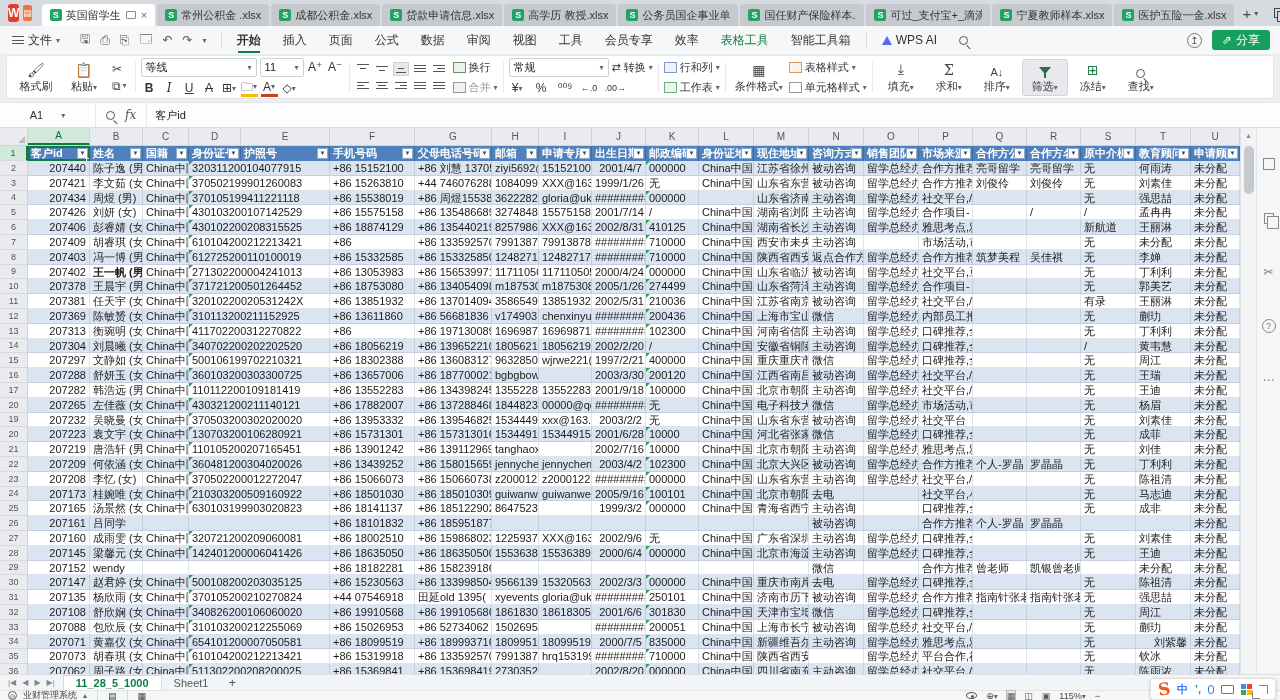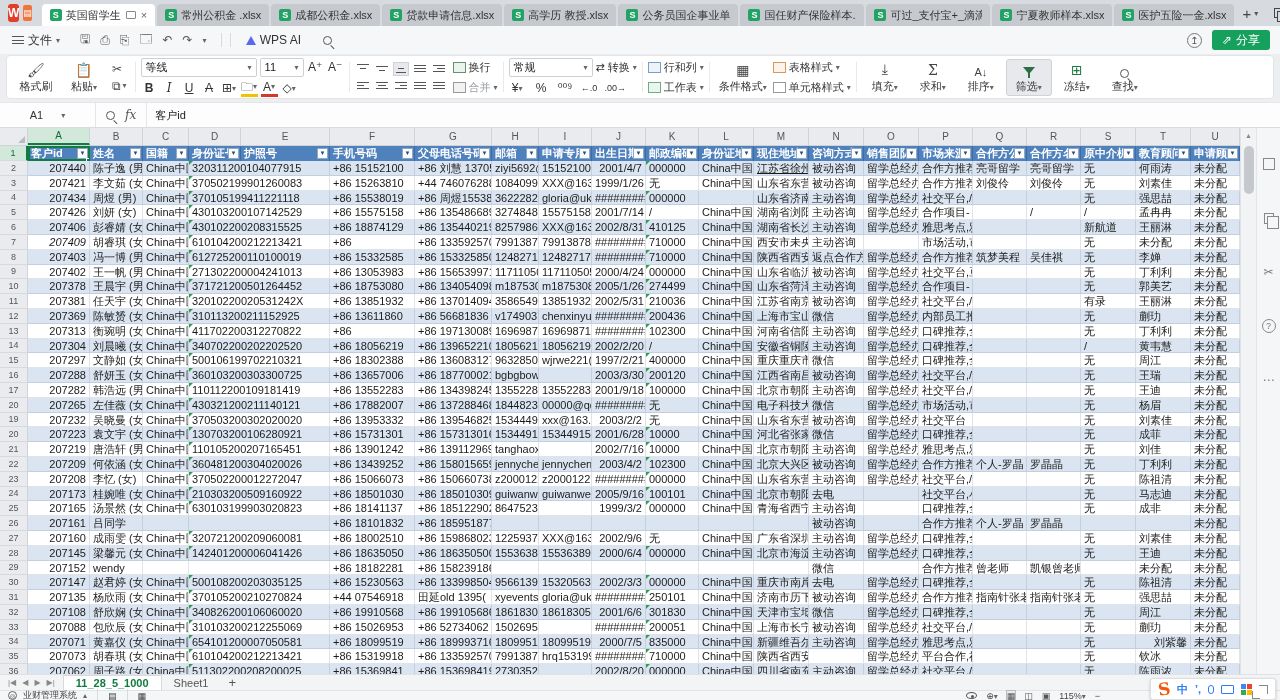--- a/index.html
+++ b/index.html
@@ -212,20 +212,34 @@
     <div class="qat">
       <span>🖫</span>
       <span>⎙</span>
       <span>⎘</span>
       <span>🗔</span>
       <span>↶</span>
       <span>↷</span>
       <span class="caret">▾</span>
     </div>
     <div class="vdiv"></div>
+    <div id="menuitems" style="display:flex;height:100%;align-items:center;">
+        <div class="mitem active">开始</div>
+        <div class="mitem">插入</div>
+        <div class="mitem">页面</div>
+        <div class="mitem">公式</div>
+        <div class="mitem">数据</div>
+        <div class="mitem">审阅</div>
+        <div class="mitem">视图</div>
+        <div class="mitem">工具</div>
+        <div class="mitem">会员专享</div>
+        <div class="mitem">效率</div>
+        <div class="mitem green">表格工具</div>
+        <div class="mitem">智能工具箱</div>
+      </div>
     <div class="vdiv"></div>
     <div class="mitem">
       <span class="aitri"></span>
       <span>WPS AI</span>
     </div>
     <div class="mitem">
         <span class="mag"></span>
       </div>
     <div id="menuRight">
       <div class="upcirc">↥</div>
@@ -340,21 +354,21 @@
           <span class="stackbtn">
               <span class="miniic" style="border-color:#999;background:#f2f2f2;"></span>
               <span style="color:#9aa0a6">合并</span>
               <span class="caret">▾</span>
             </span>
         </div>
       </div>
       <div class="rsep"></div>
       <div class="fontcol">
         <div class="frow">
-          <div class="selbox" style="width:84px;font-family:Liberation Serif, serif;">
+          <div class="selbox" style="width:100px;font-family:Liberation Serif, serif;">
             <span>常规</span>
               <span class="caret">▾</span>
           </div>
           <span class="stackbtn">
               <span style="font-size:11px;">⇄</span>
               <span>转换</span>
               <span class="caret">▾</span>
             </span>
         </div>
         <div class="frow" style="gap:7px;">
@@ -499,21 +513,21 @@
         <div class="gc" style="width: 46px; flex: 0 0 46px;"><span>China中国</span></div>
         <div class="gc ovf" style="width: 52px; flex: 0 0 52px;"><span class="tri"></span><span>320311200104077915</span></div>
         <div class="gc" style="width: 89px; flex: 0 0 89px;"><span></span></div>
         <div class="gc" style="width: 85px; flex: 0 0 85px;"><span>+86 15152100</span></div>
         <div class="gc" style="width: 77px; flex: 0 0 77px;"><span>+86 刘慧 137052</span></div>
         <div class="gc" style="width: 47px; flex: 0 0 47px;"><span>ziyi5692@(</span></div>
         <div class="gc" style="width: 53px; flex: 0 0 53px;"><span>151521001</span></div>
         <div class="gc r" style="width: 54px; flex: 0 0 54px;"><span>2001/4/7</span></div>
         <div class="gc" style="width: 53px; flex: 0 0 53px;"><span class="tri"></span><span>000000</span></div>
         <div class="gc" style="width: 55px; flex: 0 0 55px;"><span>China中国</span></div>
-        <div class="gc" style="width: 55px; flex: 0 0 55px; text-decoration: underline;"><span>江苏省徐州</span></div>
+        <div class="gc" style="width: 55px; flex: 0 0 55px;"><span>江苏省徐州</span></div>
         <div class="gc" style="width: 55px; flex: 0 0 55px;"><span>被动咨询</span></div>
         <div class="gc" style="width: 55px; flex: 0 0 55px;"><span>留学总经办</span></div>
         <div class="gc" style="width: 54px; flex: 0 0 54px;"><span>合作方推荐</span></div>
         <div class="gc" style="width: 54px; flex: 0 0 54px;"><span>亮哥留学</span></div>
         <div class="gc" style="width: 54px; flex: 0 0 54px;"><span>亮哥留学</span></div>
         <div class="gc" style="width: 55px; flex: 0 0 55px;"><span>无</span></div>
         <div class="gc" style="width: 55px; flex: 0 0 55px;"><span>何雨涛</span></div>
         <div class="gc" style="width: 49px; flex: 0 0 49px;"><span>未分配</span></div>
       </div>
       <div class="grow">
@@ -607,21 +621,21 @@
         <div class="gc" style="width: 55px; flex: 0 0 55px;"><span>留学总经办</span></div>
         <div class="gc" style="width: 54px; flex: 0 0 54px;"><span>雅思考点,雅</span></div>
         <div class="gc" style="width: 54px; flex: 0 0 54px;"><span></span></div>
         <div class="gc" style="width: 54px; flex: 0 0 54px;"><span></span></div>
         <div class="gc" style="width: 55px; flex: 0 0 55px;"><span>新航道</span></div>
         <div class="gc" style="width: 55px; flex: 0 0 55px;"><span>王丽淋</span></div>
         <div class="gc" style="width: 49px; flex: 0 0 49px;"><span>未分配</span></div>
       </div>
       <div class="grow">
         <div class="rown">7</div>
-        <div class="gc r" style="width: 62px; flex: 0 0 62px; font-style: italic;"><span>207409</span></div>
+        <div class="gc r" style="width: 62px; flex: 0 0 62px;"><span>207409</span></div>
         <div class="gc" style="width: 53px; flex: 0 0 53px;"><span>胡睿琪 (女</span></div>
         <div class="gc" style="width: 46px; flex: 0 0 46px;"><span>China中国</span></div>
         <div class="gc ovf" style="width: 52px; flex: 0 0 52px;"><span class="tri"></span><span>610104200212213421</span></div>
         <div class="gc" style="width: 89px; flex: 0 0 89px;"><span></span></div>
         <div class="gc" style="width: 85px; flex: 0 0 85px;"><span>+86</span></div>
         <div class="gc" style="width: 77px; flex: 0 0 77px;"><span>+86 1335925706</span></div>
         <div class="gc" style="width: 47px; flex: 0 0 47px;"><span>799138782</span></div>
         <div class="gc" style="width: 53px; flex: 0 0 53px;"><span>799138782</span></div>
         <div class="gc r" style="width: 54px; flex: 0 0 54px;"><span>#########</span></div>
         <div class="gc" style="width: 53px; flex: 0 0 53px;"><span class="tri"></span><span>710000</span></div>
@@ -656,21 +670,21 @@
         <div class="gc" style="width: 54px; flex: 0 0 54px;"><span>合作方推荐</span></div>
         <div class="gc" style="width: 54px; flex: 0 0 54px;"><span>筑梦美程</span></div>
         <div class="gc" style="width: 54px; flex: 0 0 54px;"><span>吴佳祺</span></div>
         <div class="gc" style="width: 55px; flex: 0 0 55px;"><span>无</span></div>
         <div class="gc" style="width: 55px; flex: 0 0 55px;"><span>李婵</span></div>
         <div class="gc" style="width: 49px; flex: 0 0 49px;"><span>未分配</span></div>
       </div>
       <div class="grow">
         <div class="rown">9</div>
         <div class="gc r" style="width: 62px; flex: 0 0 62px;"><span>207402</span></div>
-        <div class="gc" style="width: 53px; flex: 0 0 53px;"><span>王一帆 (男</span></div>
+        <div class="gc" style="width: 53px; flex: 0 0 53px; font-weight: bold;"><span>王一帆 (男</span></div>
         <div class="gc" style="width: 46px; flex: 0 0 46px;"><span>China中国</span></div>
         <div class="gc ovf" style="width: 52px; flex: 0 0 52px;"><span class="tri"></span><span>271302200004241013</span></div>
         <div class="gc" style="width: 89px; flex: 0 0 89px;"><span></span></div>
         <div class="gc" style="width: 85px; flex: 0 0 85px;"><span>+86 13053983</span></div>
         <div class="gc" style="width: 77px; flex: 0 0 77px;"><span>+86 1565399710</span></div>
         <div class="gc" style="width: 47px; flex: 0 0 47px;"><span>117110505</span></div>
         <div class="gc" style="width: 53px; flex: 0 0 53px;"><span>117110505</span></div>
         <div class="gc r" style="width: 54px; flex: 0 0 54px;"><span>2000/4/24</span></div>
         <div class="gc" style="width: 53px; flex: 0 0 53px;"><span class="tri"></span><span>000000</span></div>
         <div class="gc" style="width: 55px; flex: 0 0 55px;"><span>China中国</span></div>

